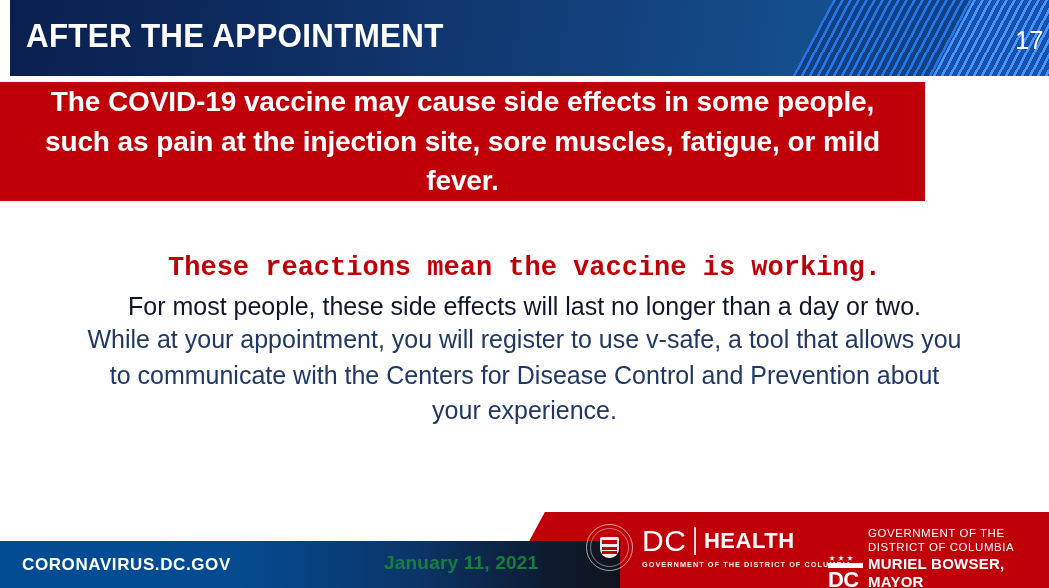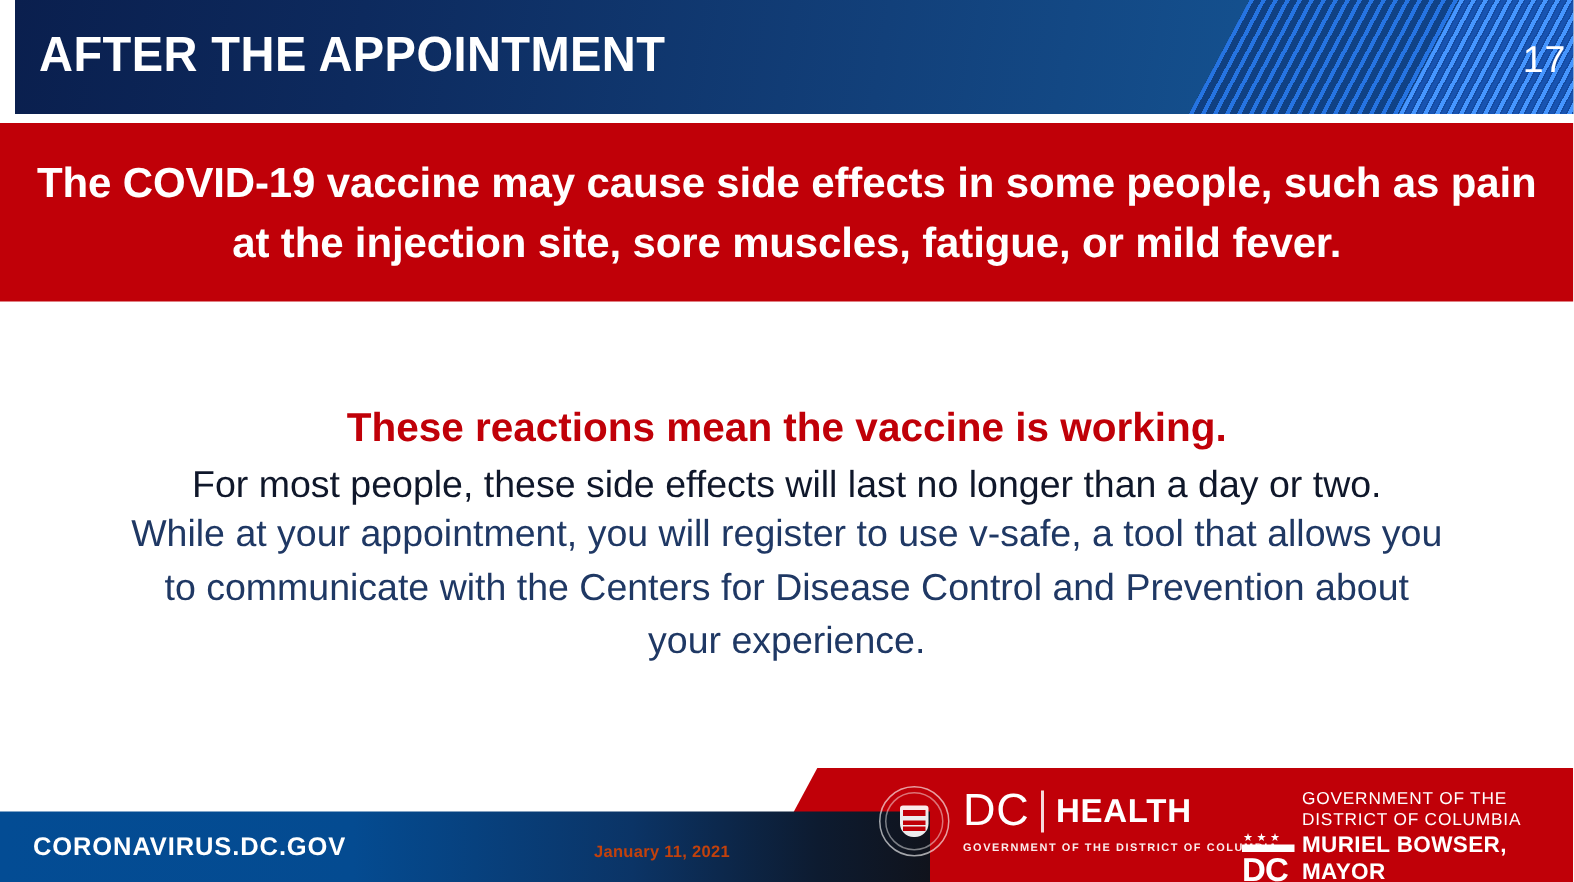--- a/index.html
+++ b/index.html
@@ -76,21 +76,21 @@
     color:#ffffff;
     font-family:"Liberation Sans Narrow","Liberation Sans", sans-serif;
     font-weight:400;
     letter-spacing:0.5px;
   }
 
   
   .red-banner {
     position:absolute;
     left:0; top:82px;
-    width:1049px;
+    width:925px;
     height:119px;
     background:#c00008;
     display:flex;
     align-items:center;
     justify-content:flex-end;
     padding:0 18px;
   }
   .red-banner-text {
     color:#ffffff;
     font-size:28px;
@@ -108,22 +108,22 @@
     width:1049px;
     height:280px;
     padding:0 45px;
     text-align:center;
   }
   .lead-red {
     color:#c00008;
     font-size:27px;
     font-weight:bold;
     line-height:1.22;
-    margin-top:44px;
-    font-family:Liberation Sans, sans-serif;
+    margin-top:27px;
+    font-family:Liberation Mono, monospace;
   }
   .lead-sub {
     color:#0f172a;
     font-size:25px;
     font-weight:400;
     line-height:1.25;
     margin-top:6px;
     font-family:"Liberation Sans Narrow","Liberation Sans", sans-serif;
   }
   .para {
@@ -161,23 +161,23 @@
     position:absolute;
     left:22px; bottom:13px;
     color:#ffffff;
     font-size:17px;
     font-weight:bold;
     letter-spacing:0.6px;
     font-family:"Liberation Sans", sans-serif;
   }
   .footer-date {
     position:absolute;
-    left:396px; bottom:14px;
-    color:#c2410c;
-    font-size:11px;
+    left:384px; bottom:14px;
+    color:#15803d;
+    font-size:19px;
     font-weight:bold;
     letter-spacing:0.2px;
     font-family:"Liberation Sans", sans-serif;
   }
 
   
   .dch-logo {
     position:absolute;
     left:586px; top:24px;
     display:flex;

